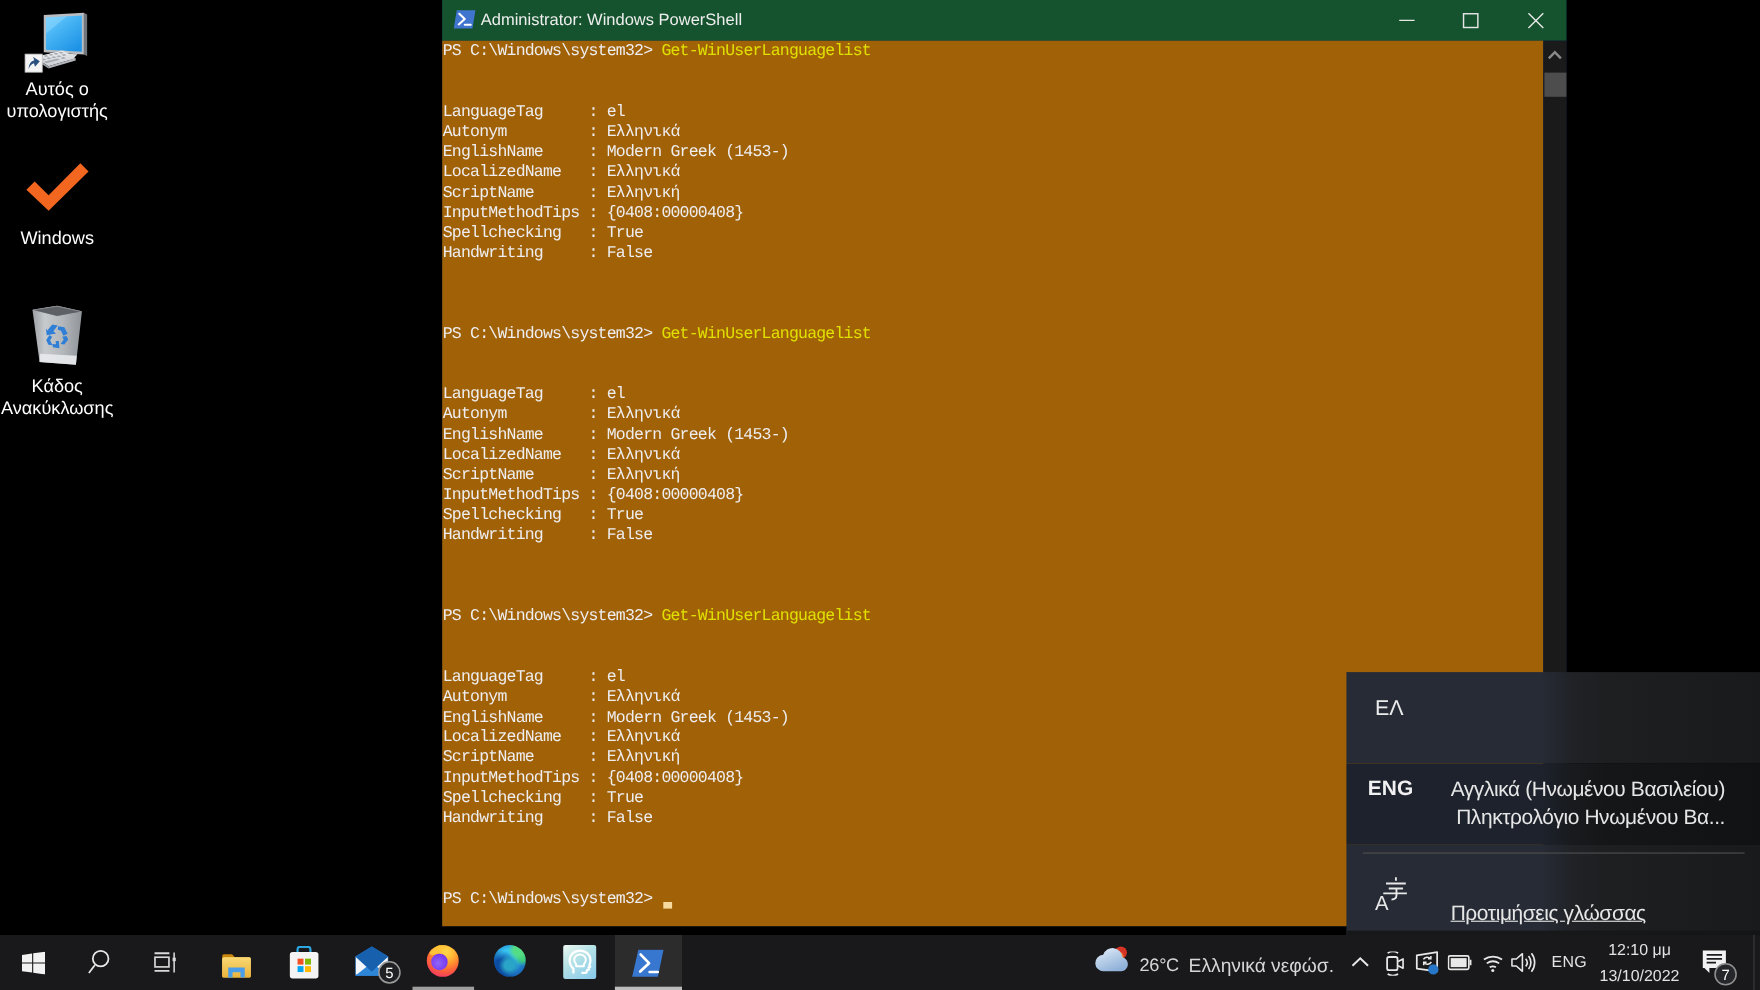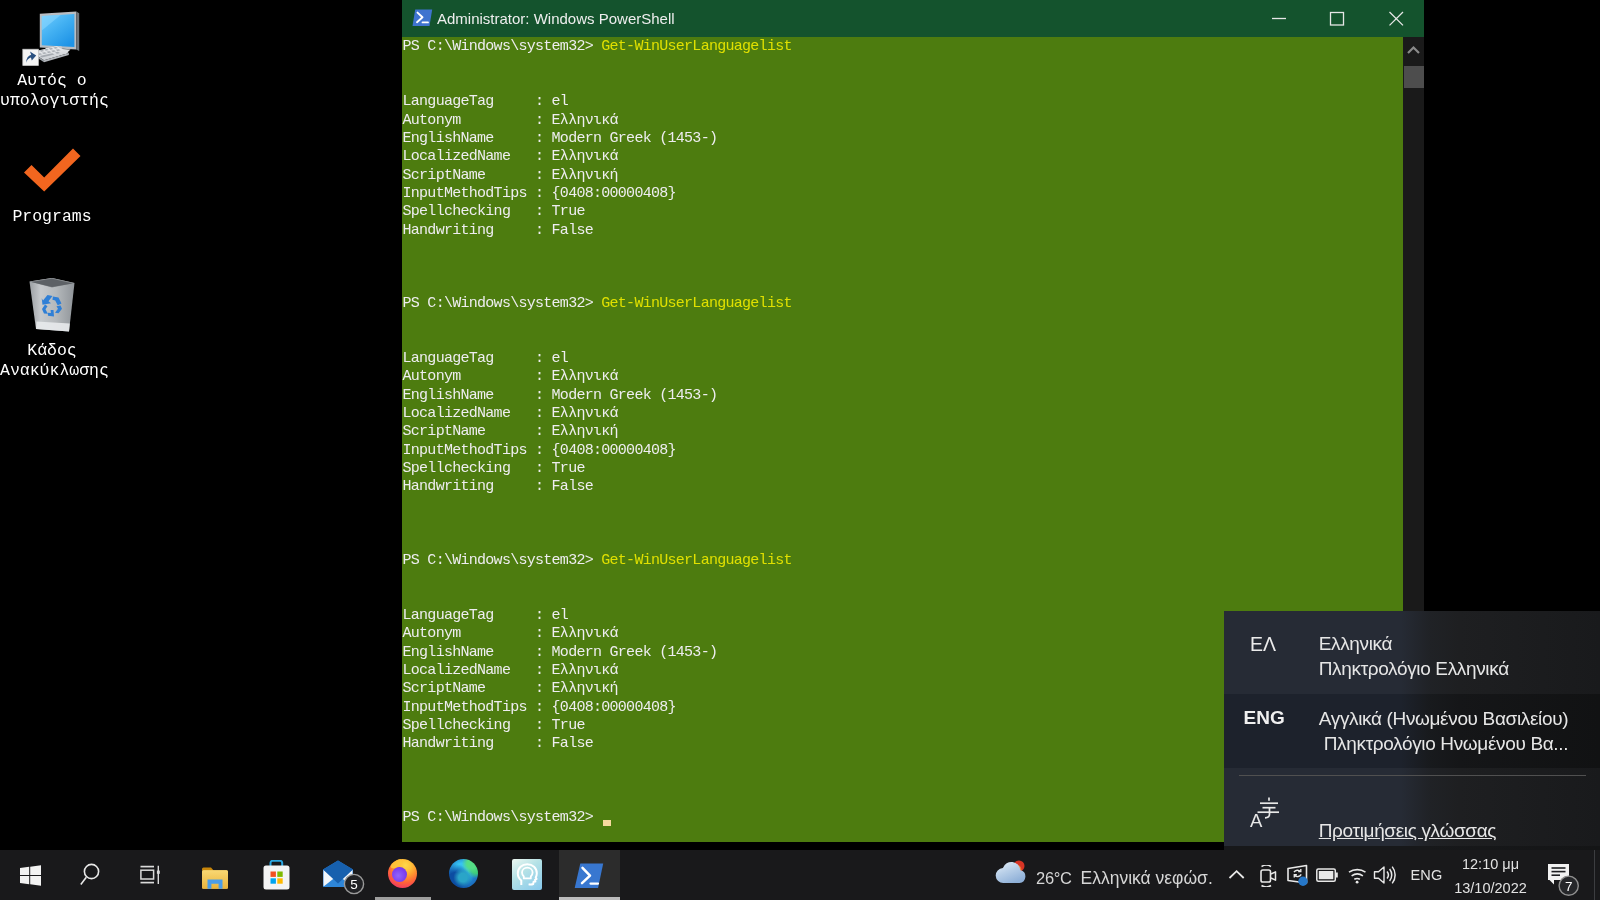--- a/index.html
+++ b/index.html
@@ -2,27 +2,27 @@
 <html><head>
 <meta charset="utf-8">
 <style>
   html,body{margin:0;padding:0;}
   body{width:1600px;height:900px;background:#000;overflow:hidden;position:relative;
        font-family:"Liberation Sans",sans-serif;}
   .abs{position:absolute;}
 
   
   .dlabel{position:absolute;color:#fff;font-size:16.5px;line-height:20.5px;text-align:center;
-          text-shadow:1px 1px 2px #000,0 0 3px #000;font-family:Liberation Mono, monospace;}
+          text-shadow:1px 1px 2px #000,0 0 3px #000;}
 
   
   #win{position:absolute;left:402px;top:0;width:1022px;height:842px;background:#02245a;}
   #titlebar{position:absolute;left:0;top:0;width:1022px;height:37px;background:#14532d;}
   #title{position:absolute;left:35px;top:0;height:37px;line-height:37px;color:#eeeeee;font-size:15px;}
-  #console{position:absolute;left:0;top:37px;width:1001px;height:805px;background:#4d7c0f;}
+  #console{position:absolute;left:0;top:37px;width:1001px;height:805px;background:#a16207;}
   #cons-text{position:absolute;left:0.5px;top:1.2px;margin:0;font-family:"Liberation Mono",monospace;
      font-size:15px;line-height:18.35px;letter-spacing:-0.72px;color:#eeedf0;}
   #cons-text .y{color:#e0e000;}
   #cursor{position:absolute;left:200.5px;top:820.2px;width:8.8px;height:5.6px;background:#f6d99f;}
   #sbar{position:absolute;left:1001px;top:37px;width:21px;height:805px;background:#1a1a1a;}
   #sthumb{position:absolute;left:0.5px;top:29px;width:20px;height:22px;background:#4d4d4d;}
 
   
   #panel{position:absolute;left:1224px;top:610.5px;width:376px;height:239.5px;}
   .prow1{background:linear-gradient(to right,#262b35 0px,#262b35 177px,#202226 206px,#1e1f21 235px,#191a1c 376px);}
@@ -75,21 +75,21 @@
   <rect x="2.8" y="39.2" width="15.6" height="16.4" fill="#f4f4f4" stroke="#c4c4c4" stroke-width="0.7"></rect>
   <path d="M6 52.8 C6.3 48.2 8.2 45.6 11.2 44.8 L10 41.5 L16.2 45.6 L11.8 50.6 L10.9 47.6 C8.7 48.4 7 50 6 52.8 Z" fill="#2a5080"></path>
 </svg></div>
 <div class="dlabel" style="left:0px;top:70.5px;width:104px;">Αυτός ο<br>υπολογιστής</div>
 
 <div class="abs" id="prog-icon" style="left:22px;top:146px;width:60px;height:48px;">
 <svg width="60" height="48">
       <path d="M2 26.5 L9.5 19 L22.2 31.5 L51 2.5 L58.5 10 L22.2 45.5 Z" fill="#f2661f"></path>
     </svg>
 </div>
-<div class="dlabel" style="left:0px;top:207px;width:104px;">Programs</div>
+<div class="dlabel" style="left:0px;top:207px;width:104px;">Windows</div>
 
 <div class="abs" id="bin-icon" style="left:26px;top:277px;width:52px;height:56px;"><svg width="52" height="56" viewBox="0 0 52 56">
   <defs>
     <linearGradient id="bing" x1="0" y1="0" x2="1" y2="0">
       <stop offset="0" stop-color="#9b9fa3"></stop>
           <stop offset="0.25" stop-color="#c7cacd"></stop>
       <stop offset="0.6" stop-color="#b4b8bb"></stop>
           <stop offset="1" stop-color="#8f9499"></stop>
     </linearGradient>
   </defs>
@@ -177,21 +177,20 @@
     <div id="sthumb"></div>
   </div>
   <div id="cursor"></div>
 </div>
 
 <div id="panel">
   <div class="abs prow1" style="left:0;top:0;width:376px;height:83px;"></div>
   <div class="abs prow2" style="left:0;top:83px;width:376px;height:74.5px;"></div>
   <div class="abs prow1" style="left:0;top:157.5px;width:376px;height:82px;"></div>
   <div class="abs" style="left:26px;top:22px;color:#ebebeb;font-size:19.5px;">ΕΛ</div>
-  <div class="ptxt" style="top:20.5px;">Ελληνικά<br>Πληκτρολόγιο Ελληνικά</div>
   <div class="abs" style="left:19.5px;top:96px;color:#f0f0f0;font-size:19px;font-weight:bold;">ENG</div>
   <div class="ptxt" style="top:95px;text-align:right;">Αγγλικά (Ηνωμένου Βασιλείου)<br>Πληκτρολόγιο Ηνωμένου Βα...</div>
   <div class="abs" style="left:14.75px;top:164px;width:347px;height:1px;background:#505050;"></div>
   <div class="abs" style="left:0;top:235.5px;width:376px;height:4px;background:linear-gradient(to right,#17181a 0,#17181a 200px,#141516 376px);"></div>
   <div class="abs" id="lang-ico" style="left:26px;top:185px;width:30px;height:32px;"><svg width="30" height="32" viewBox="0 0 30 32">
   <text x="0" y="31" font-size="18.5" fill="#e8e8e8" font-family="Liberation Sans">A</text>
   <g stroke="#e8e8e8" stroke-width="1.7" fill="none">
     <path d="M19 1.5 v3.2"></path>
     <path d="M10 7.2 h18"></path>
     <path d="M12.5 11.7 h13"></path>

